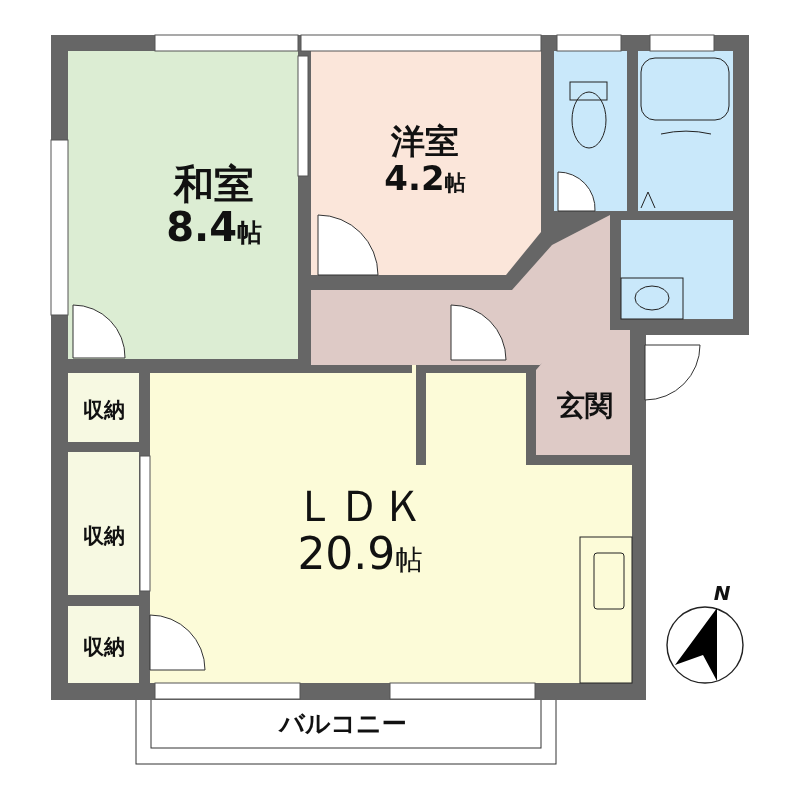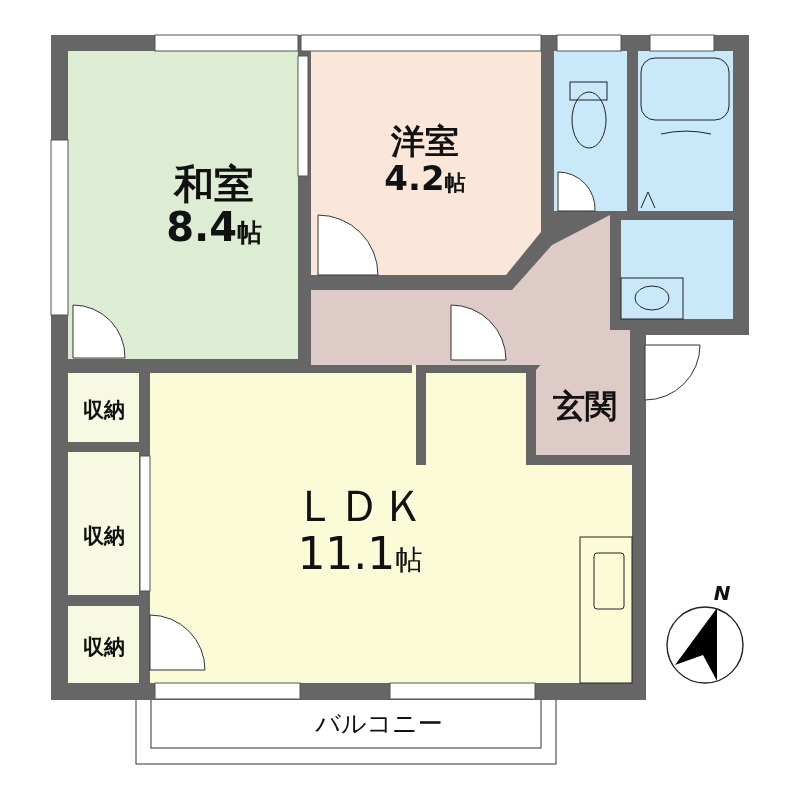--- a/index.html
+++ b/index.html
@@ -87,24 +87,24 @@
   <span>8.4</span><span class="sm">帖</span>
 </div>
 
 <div class="lbl" style="left:425px;top:160px;font-size:34px;">
   <span class="big">洋室</span>
   <span>4.2</span><span class="sm">帖</span>
 </div>
 
 <div class="lbl" style="left:360px;top:530px;font-size:44px;font-weight:normal;">
   <span class="big">ＬＤＫ</span>
-  <span>11.1</span><span class="sm">帖</span>
+  <span>20.9</span><span class="sm">帖</span>
 </div>
 
-<div class="lbl" style="left:585px;top:406px;font-size:32px;">玄関</div>
+<div class="lbl" style="left:585px;top:406px;font-size:28px;">玄関</div>
 
 <div class="lbl" style="left:104px;top:410px;font-size:21px;">収納</div>
 <div class="lbl" style="left:104px;top:536px;font-size:21px;">収納</div>
 <div class="lbl" style="left:104px;top:647px;font-size:21px;">収納</div>
 
-<div class="lbl" style="left:343px;top:723px;font-size:25px;font-weight:normal;margin-left:36px;">バルコニー</div>
+<div class="lbl" style="left:343px;top:723px;font-size:25px;font-weight:bold;">バルコニー</div>
 
 <div class="lbl" style="left:722px;top:594px;font-size:20px;font-style:italic;">N</div>
 
 </body></html>

